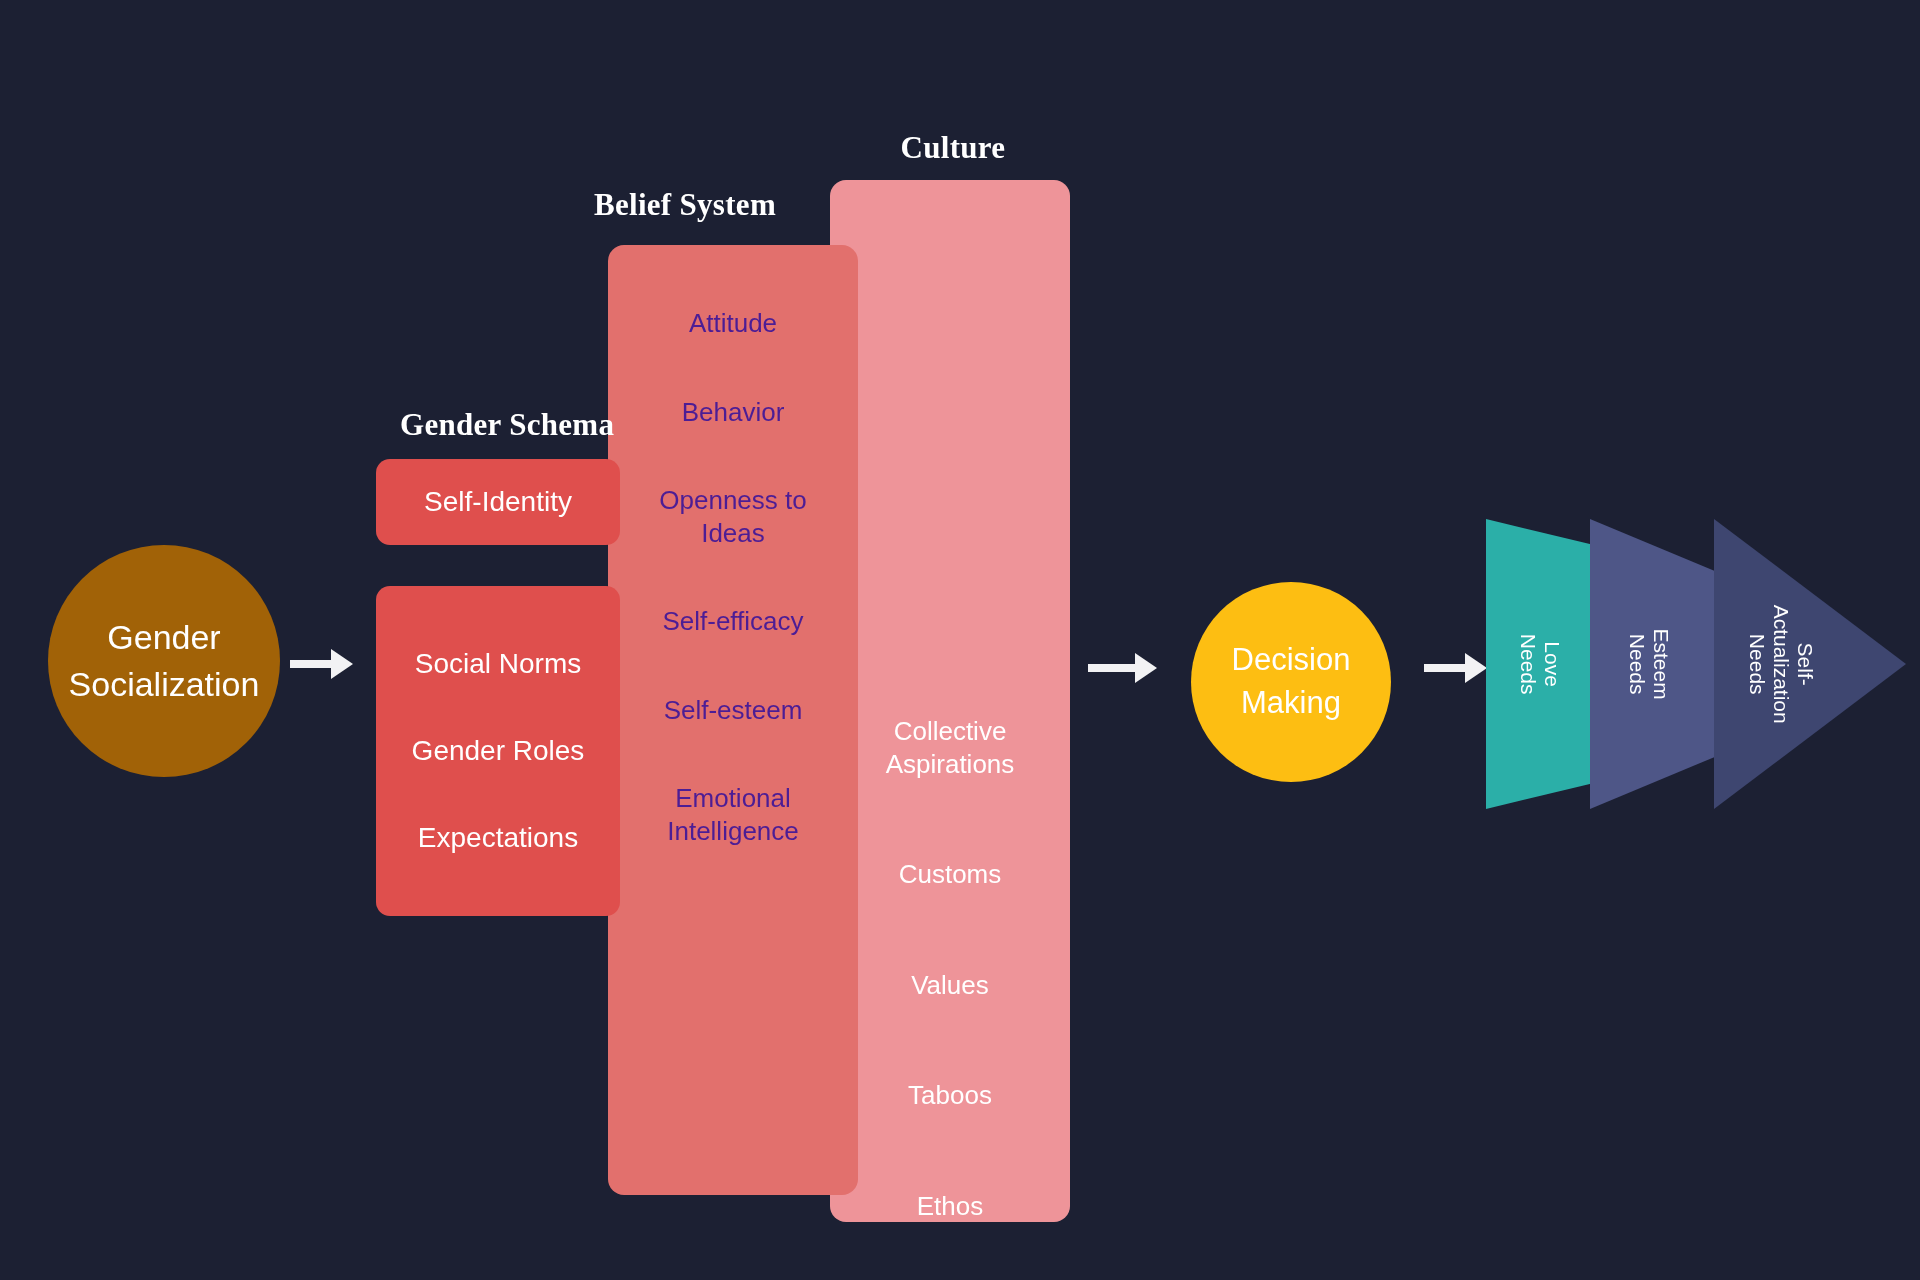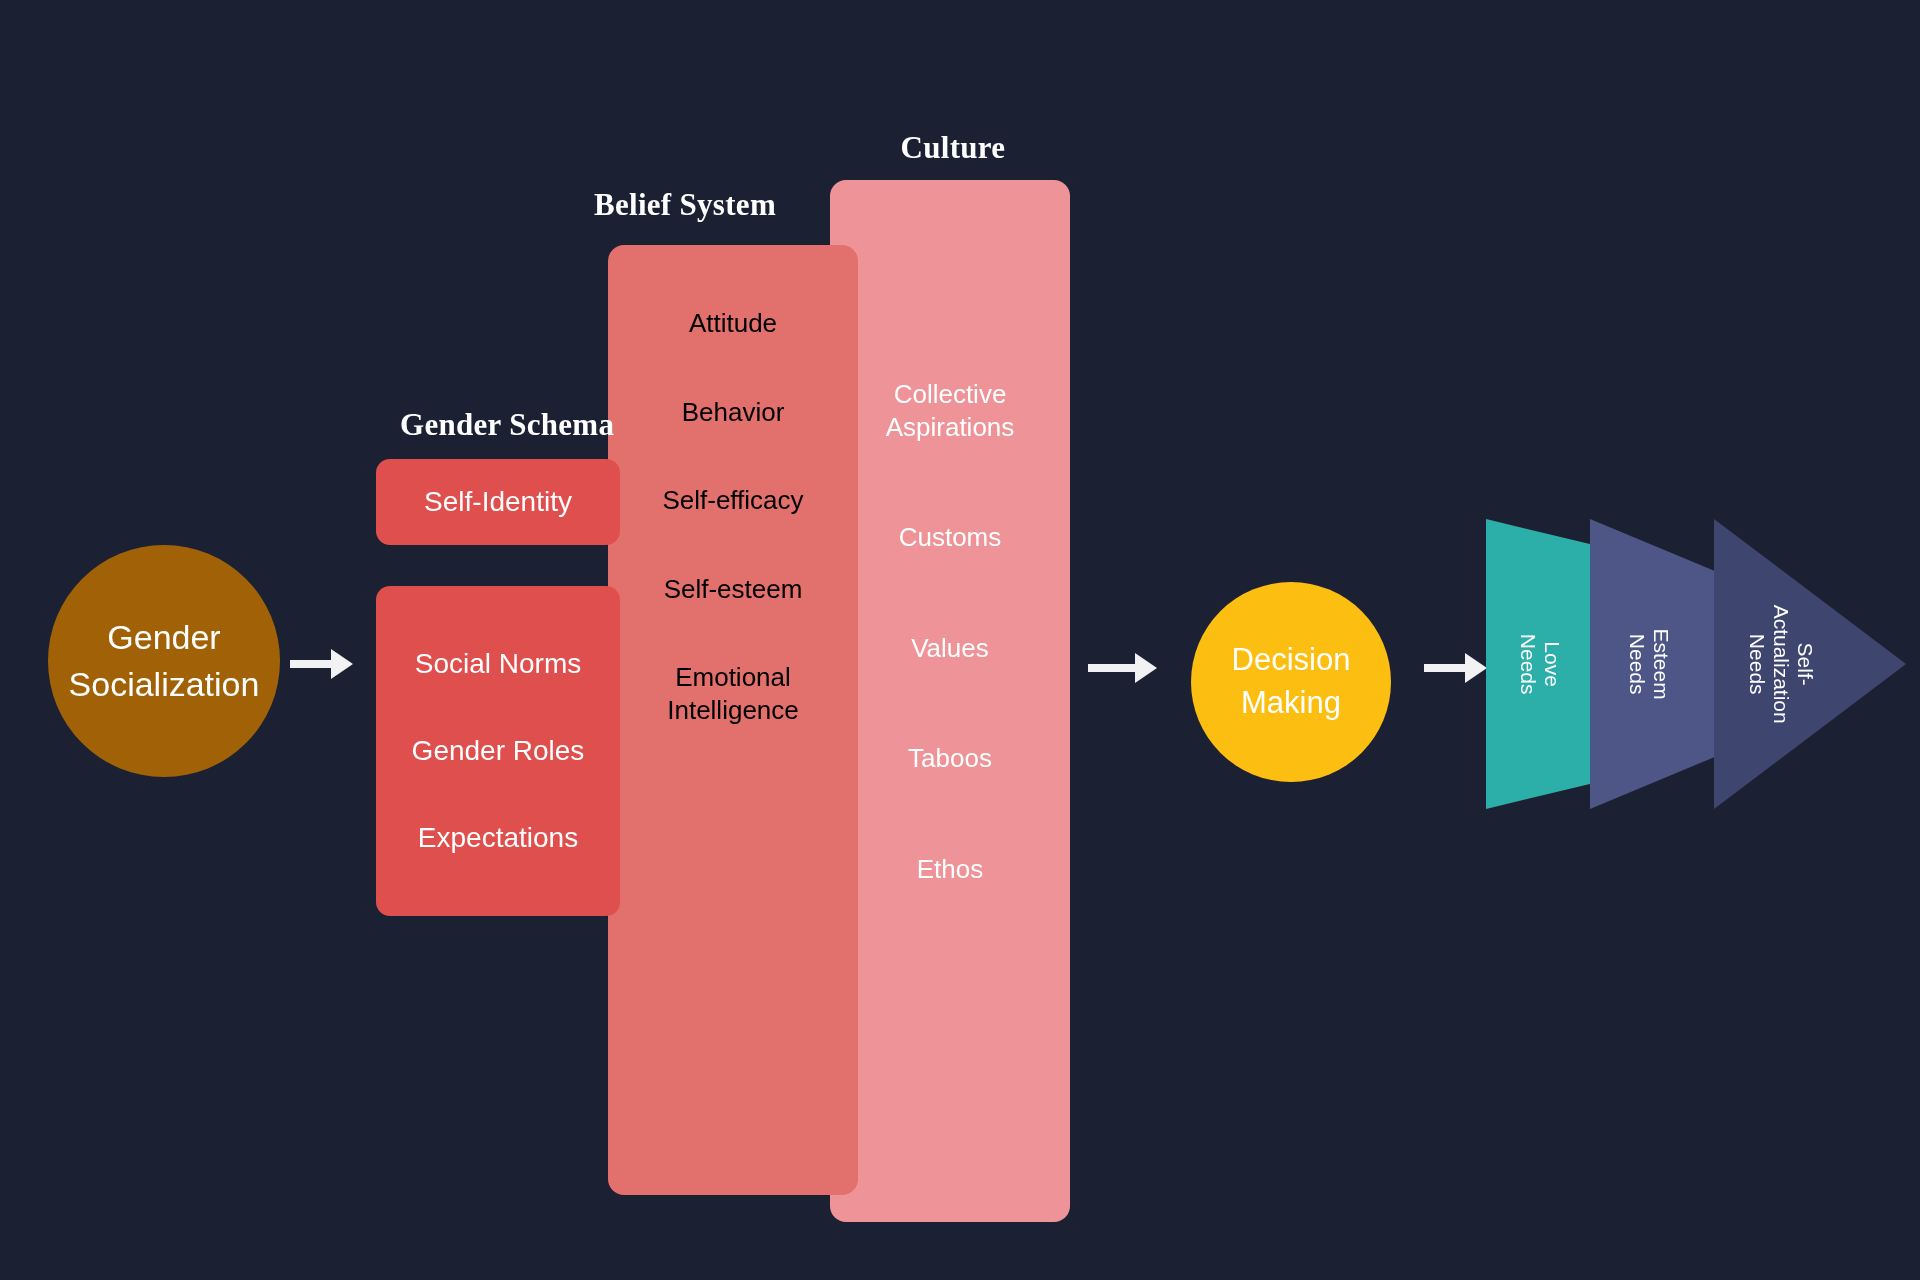--- a/index.html
+++ b/index.html
@@ -82,32 +82,32 @@
 
   
   #culture-label{left:838px;top:130px;width:230px;}
   #belief-label{left:560px;top:187px;width:250px;}
 
   #culture-panel{
     left:830px;top:180px;width:240px;height:1042px;
     background:#EE9499;border-radius:16px;
     z-index:1;
     display:flex;flex-direction:column;
-    align-items:center;justify-content:flex-start;
+    align-items:center;justify-content:flex-end;
     padding-top:198px;box-sizing:border-box;
     color:#fff;font-size:26px;line-height:1.25;
   }
   #belief-panel{
     left:608px;top:245px;width:250px;height:950px;
     background:#E2706D;border-radius:16px;
     z-index:2;
     display:flex;flex-direction:column;
     align-items:center;justify-content:flex-start;
     padding:62px 0;box-sizing:border-box;
-    color:#000000;font-size:26px;line-height:1.25;
+    color:#4c1d95;font-size:26px;line-height:1.25;
   }
   .panel-item{text-align:center;width:100%;}
   #culture-panel .panel-item{margin-bottom:78px;}
   #belief-panel .panel-item{margin-bottom:56px;}
   #culture-panel .panel-item:last-child,
   #belief-panel .panel-item:last-child{margin-bottom:0;}
 
   
   #self-identity-box{z-index:3;}
   #schema-list-box{z-index:3;}
@@ -179,20 +179,21 @@
     <div class="panel-item">Values</div>
     <div class="panel-item">Taboos</div>
     <div class="panel-item">Ethos</div>
   </div>
 
   <div class="abs serif-label" id="belief-label">Belief System</div>
 
   <div class="abs" id="belief-panel">
     <div class="panel-item">Attitude</div>
     <div class="panel-item">Behavior</div>
+    <div class="panel-item">Openness to<br>Ideas</div>
     <div class="panel-item">Self-efficacy</div>
     <div class="panel-item">Self-esteem</div>
     <div class="panel-item">Emotional<br>Intelligence</div>
   </div>
 
   <div class="abs arrow" id="arrow-2">
     <div class="shaft"></div>
     <div class="head"></div>
   </div>
 

